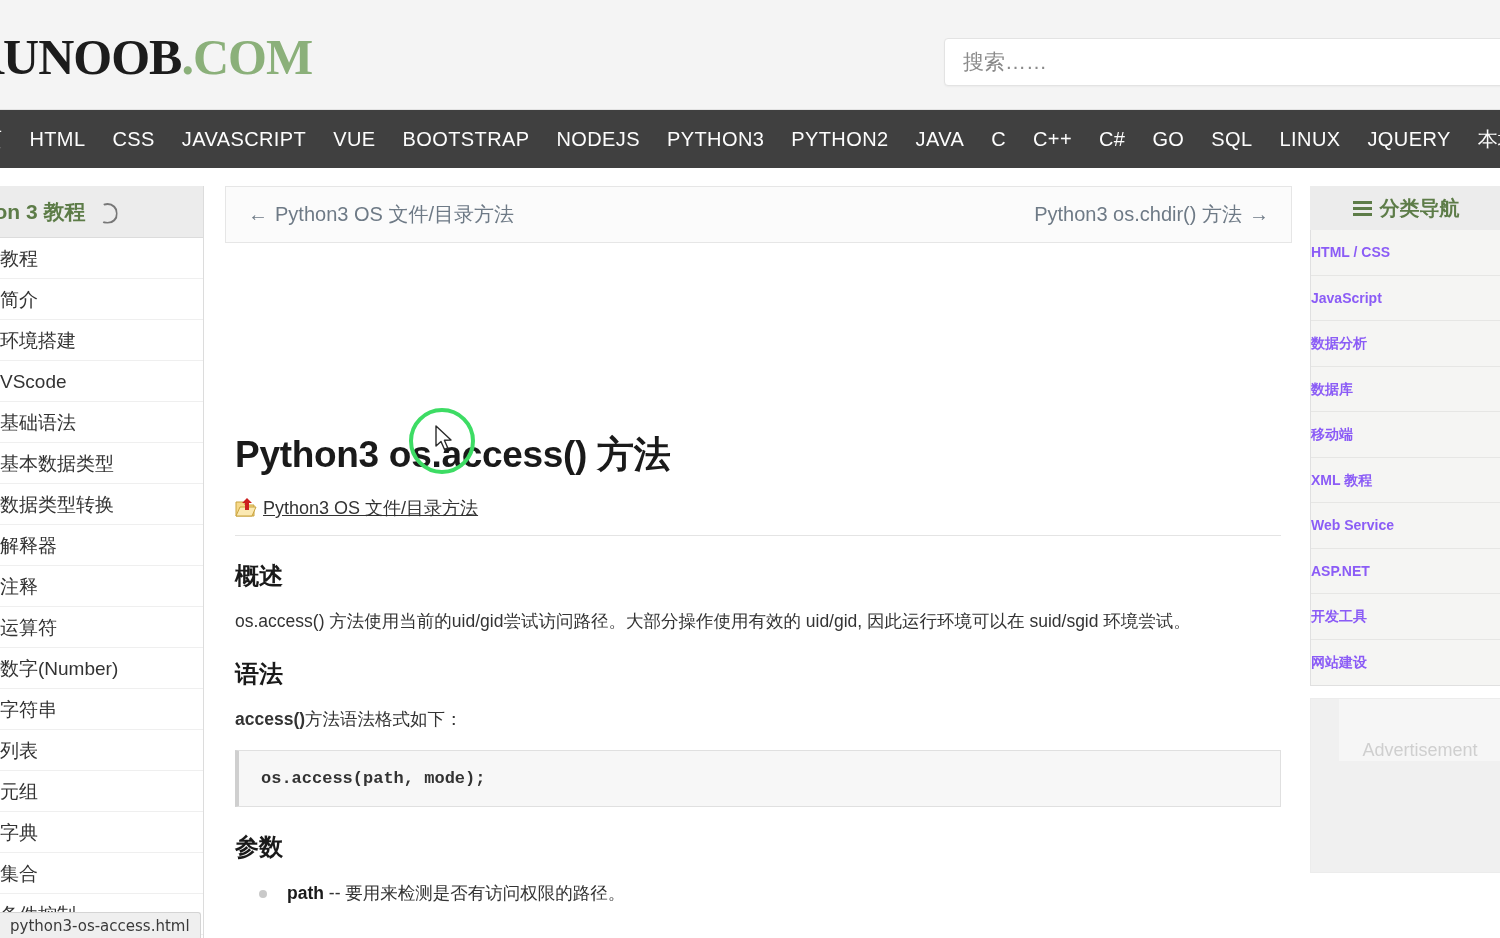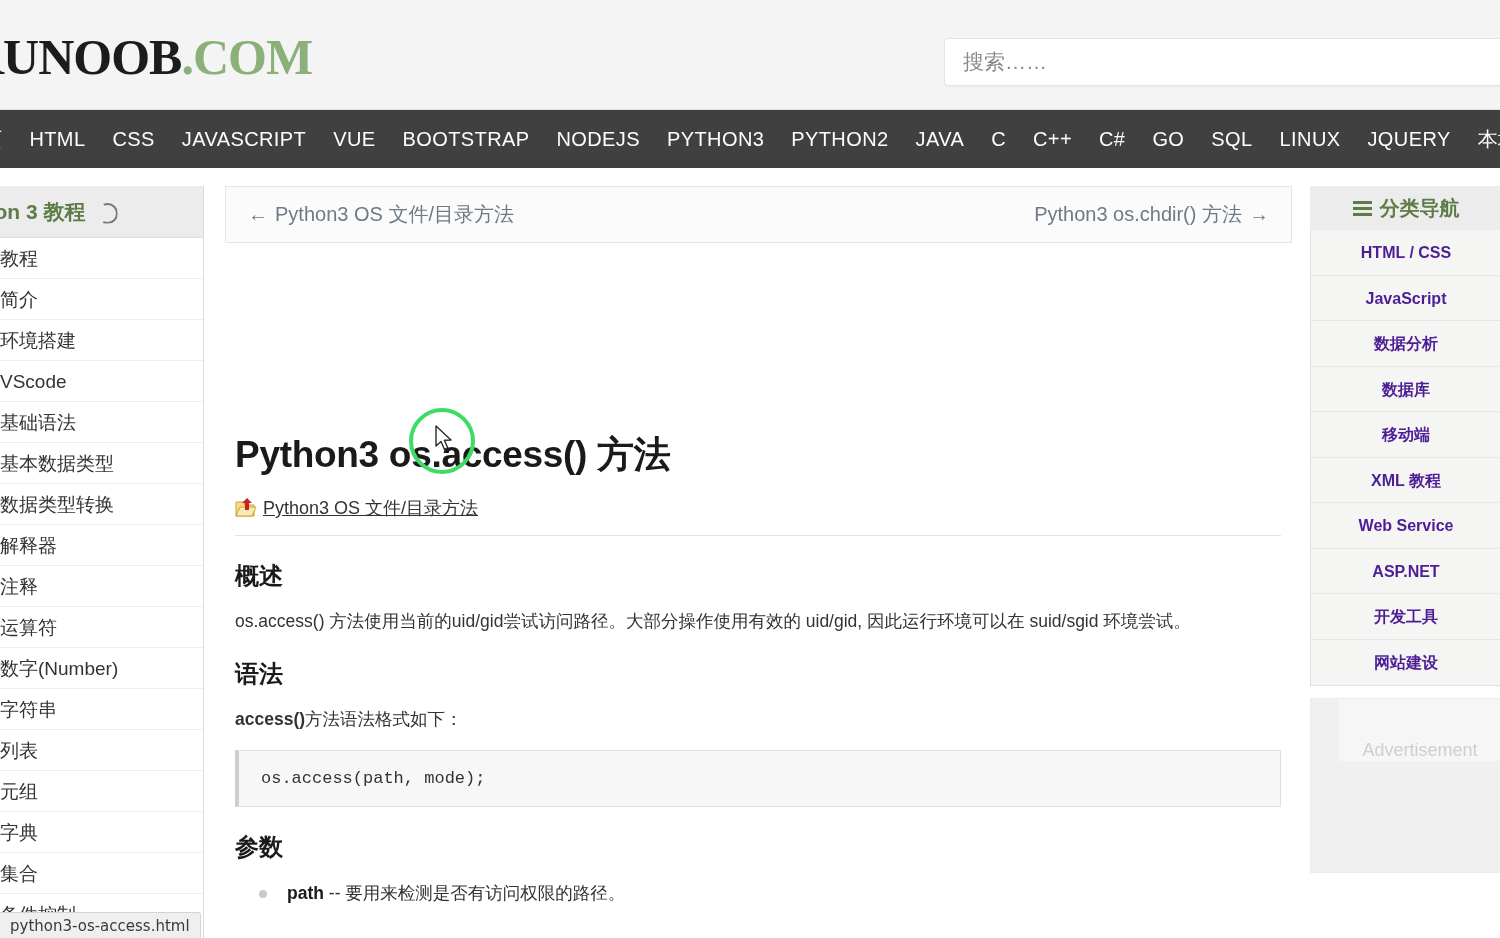--- a/index.html
+++ b/index.html
@@ -194,20 +194,21 @@
     line-height: 1.5;
   }
   p.body b { font-weight: bold; }
   .codebox {
     margin-top: 17px;
     width: 1046px;
     background: #f7f7f7;
     border: 1px solid #e0e0e0;
     border-left: 4px solid #cfcfcf;
     padding: 18px 22px;
+    font-weight: bold;
   }
   .codebox code {
     font-family: "Liberation Mono", "DejaVu Sans Mono", monospace;
     font-size: 17px;
     color: #333;
   }
   ul.params {
     list-style: none;
     margin: 18px 0 0 0;
     padding-left: 16px;
@@ -254,25 +255,25 @@
   .list-icon i:nth-child(3){ top: 12px; }
   .rightbar ul {
     list-style: none; margin: 0; padding: 0;
     border: 1px solid #e0e0e0;
     border-top: none;
     background: #f5f5f3;
   }
   .rightbar li {
     height: 45.5px;
     line-height: 45.5px;
-    text-align: center;
+    text-align: left;
     border-bottom: 1px solid #e6e6e4;
-    font-size: 16px;
+    font-size: 14px;
     font-weight: bold;
-    color: #4c1d95;
+    color: #8b5cf6;
     cursor: pointer;
     white-space: nowrap;
   }
   .rightbar li:last-child { border-bottom: none; }
   .ad-box {
     margin-top: 12px;
     height: 175px;
     background: #f0f0f0;
     position: relative;
     border: 1px solid #ececec;

